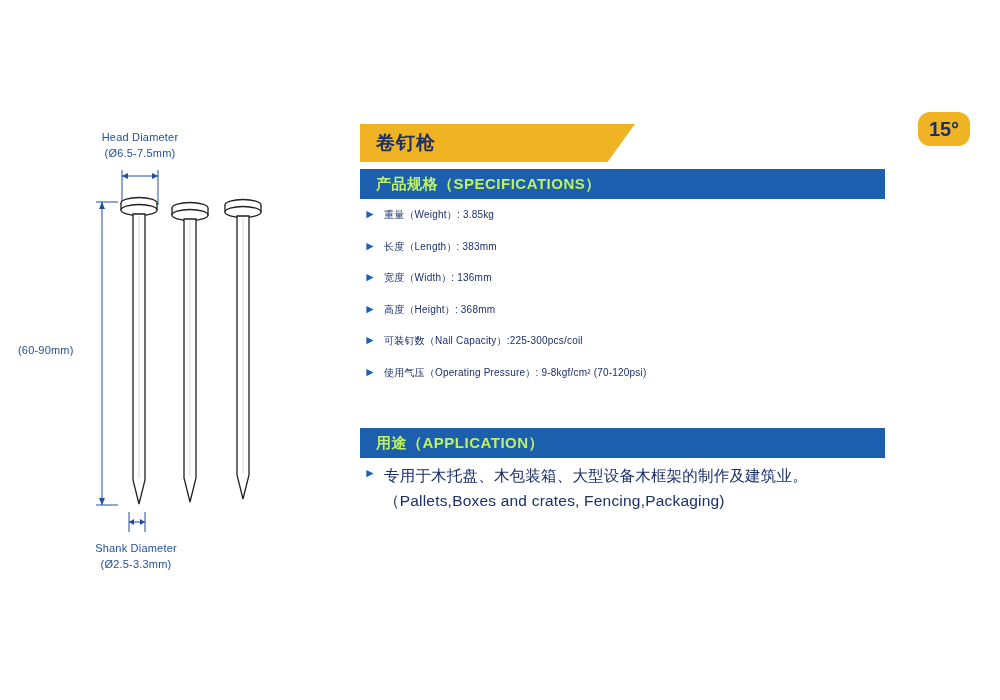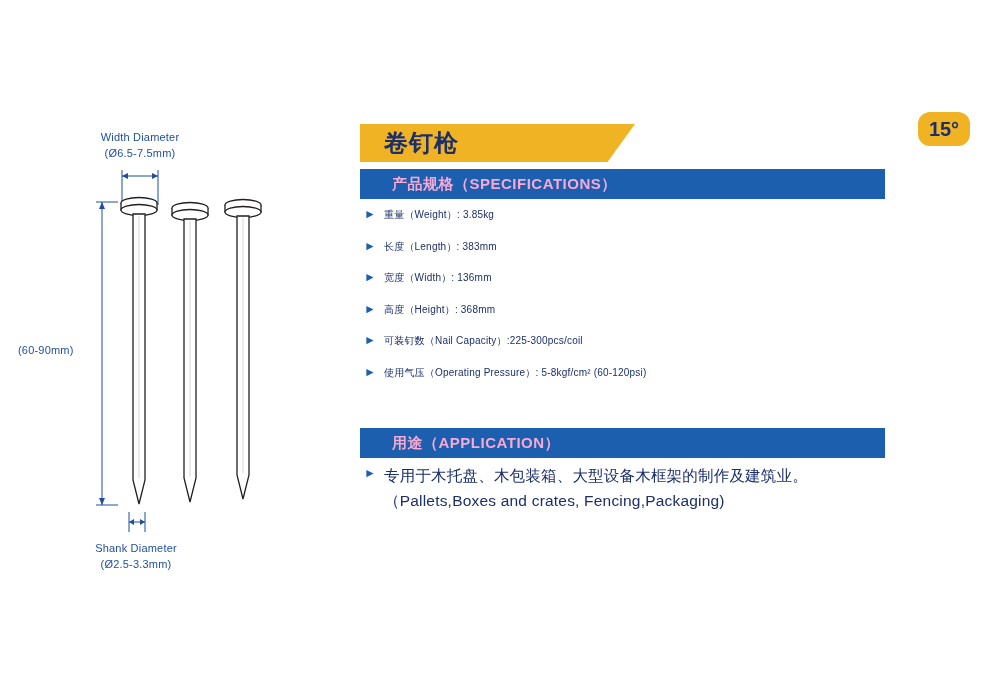--- a/index.html
+++ b/index.html
@@ -75,41 +75,41 @@
     top: 124px;
     width: 275px;
     height: 38px;
     background: #f0b323;
     clip-path: polygon(0 0, 100% 0, 90% 100%, 0 100%);
     display: flex;
     align-items: center;
   }
   #title-banner .title-text {
     color: #1b2f6b;
-    font-size: 24px;
+    font-size: 19px;
     font-weight: bold;
-    padding-left: 24px;
+    padding-left: 16px;
     letter-spacing: 1px;
   }
 
   
   .section-bar {
     position: absolute;
     left: 0;
     width: 525px;
     height: 30px;
     background: #1b5fae;
     display: flex;
     align-items: center;
   }
   .section-bar .sec-text {
-    color: #f9a8d4;
+    color: #bef264;
     font-size: 15px;
     font-weight: bold;
-    padding-left: 32px;
+    padding-left: 16px;
     letter-spacing: 0.5px;
   }
   #spec-bar { top: 169px; }
   #app-bar  { top: 428px; }
 
   
   #spec-list {
     position: absolute;
     left: 0;
     top: 204px;
@@ -217,21 +217,21 @@
 
     <g>
       <ellipse cx="243" cy="205" rx="18" ry="5.5" fill="#ffffff" stroke="#231f20" stroke-width="1.3"></ellipse>
       <path d="M225 205 L225 212 Q243 219 261 212 L261 205" fill="#ffffff" stroke="#231f20" stroke-width="1.3"></path>
       <ellipse cx="243" cy="212" rx="18" ry="5.5" fill="#ffffff" stroke="#231f20" stroke-width="1.3"></ellipse>
       <path d="M237 216 L237 475 L243 499 L249 475 L249 216 Z" fill="#ffffff" stroke="#231f20" stroke-width="1.3"></path>
       <line x1="243" y1="218" x2="243" y2="473" stroke="#231f20" stroke-width="0.5" opacity="0.35"></line>
     </g>
   </svg>
 
-  <div class="dim-label" id="head-dia-label">Width Diameter</div>
+  <div class="dim-label" id="head-dia-label">Head Diameter</div>
   <div class="dim-label" id="head-dia-value">(Ø6.5-7.5mm)</div>
   <div class="dim-label" id="length-value">(60-90mm)</div>
   <div class="dim-label" id="shank-dia-label">Shank Diameter</div>
   <div class="dim-label" id="shank-dia-value">(Ø2.5-3.3mm)</div>
 </div>
 
 <div id="content">
 
   <div id="title-banner">
     <span class="title-text">卷钉枪</span>
@@ -257,21 +257,21 @@
     <div class="spec-row">
       <span class="bullet">►</span>
       <span class="spec-text">高度（Height）: 368mm</span>
     </div>
     <div class="spec-row">
       <span class="bullet">►</span>
       <span class="spec-text">可装钉数（Nail Capacity）:225-300pcs/coil</span>
     </div>
     <div class="spec-row">
       <span class="bullet">►</span>
-      <span class="spec-text">使用气压（Operating Pressure）: 5-8kgf/cm² (60-120psi)</span>
+      <span class="spec-text">使用气压（Operating Pressure）: 9-8kgf/cm² (70-120psi)</span>
     </div>
   </div>
 
   <div class="section-bar" id="app-bar">
     <span class="sec-text">用途（APPLICATION）</span>
   </div>
 
   <div id="app-list">
     <div class="app-row">
       <span class="bullet">►</span>

